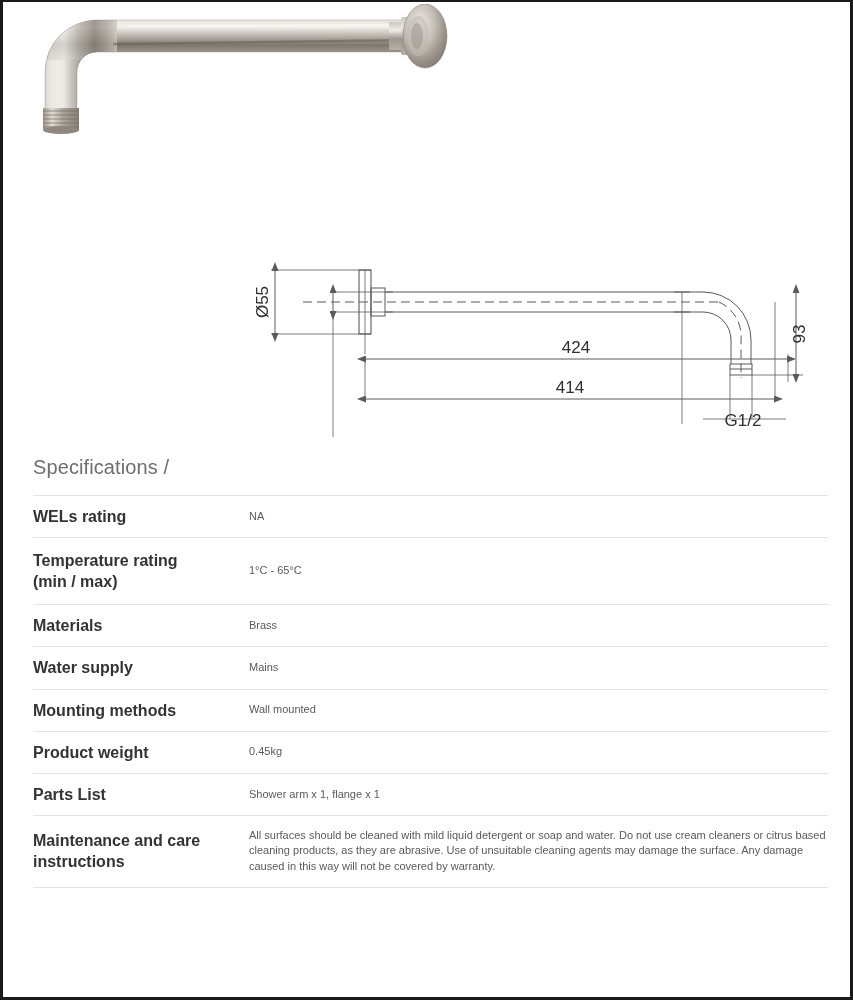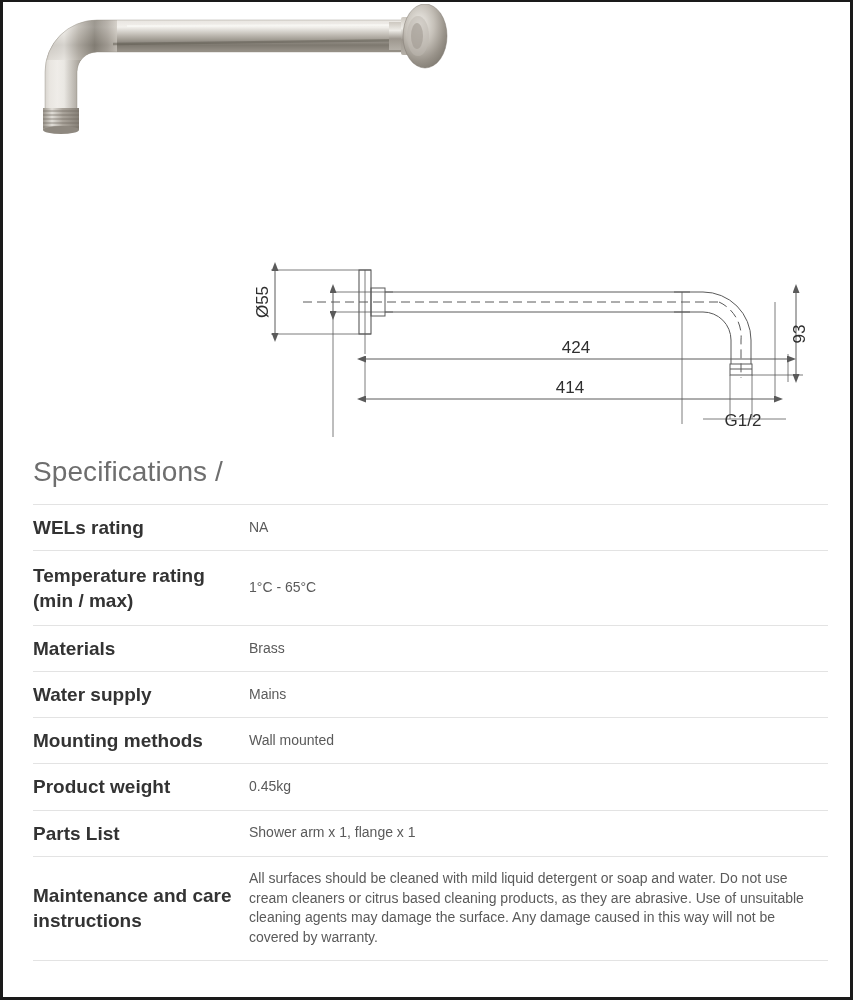--- a/index.html
+++ b/index.html
@@ -47,21 +47,21 @@
     height: 288px;
     width: 100%;
     background: #ffffff;
   }
 
   
   .spec-section {
     padding: 0 22px 0 30px;
   }
   .spec-title {
-    font-size: 28px;
+    font-size: 20px;
     font-weight: 400;
     color: #6e6e6e;
     letter-spacing: .1px;
     padding: 14px 0 16px 0;
     margin: 0;
   }
   table.spec-table {
     width: 100%;
     border-collapse: collapse;
     table-layout: fixed;
@@ -71,29 +71,29 @@
   }
   table.spec-table tr:last-child {
     border-bottom: 1px solid #e3e3e3;
   }
   table.spec-table td {
     vertical-align: middle;
     padding: 10px 0 10px 0;
   }
   td.spec-label {
     width: 216px;
-    font-size: 19px;
+    font-size: 16px;
     font-weight: bold;
     color: #333333;
     line-height: 1.32;
     padding-right: 10px;
     margin-top: 24px;
   }
   td.spec-value {
-    font-size: 14px;
+    font-size: 11px;
     font-weight: normal;
     color: #5a5a5a;
     line-height: 1.42;
   }
   tr.tall td { padding-top: 12px; padding-bottom: 12px; }
   .nowrapline { white-space: pre-line; }
 </style>
 </head>
 <body>
 

